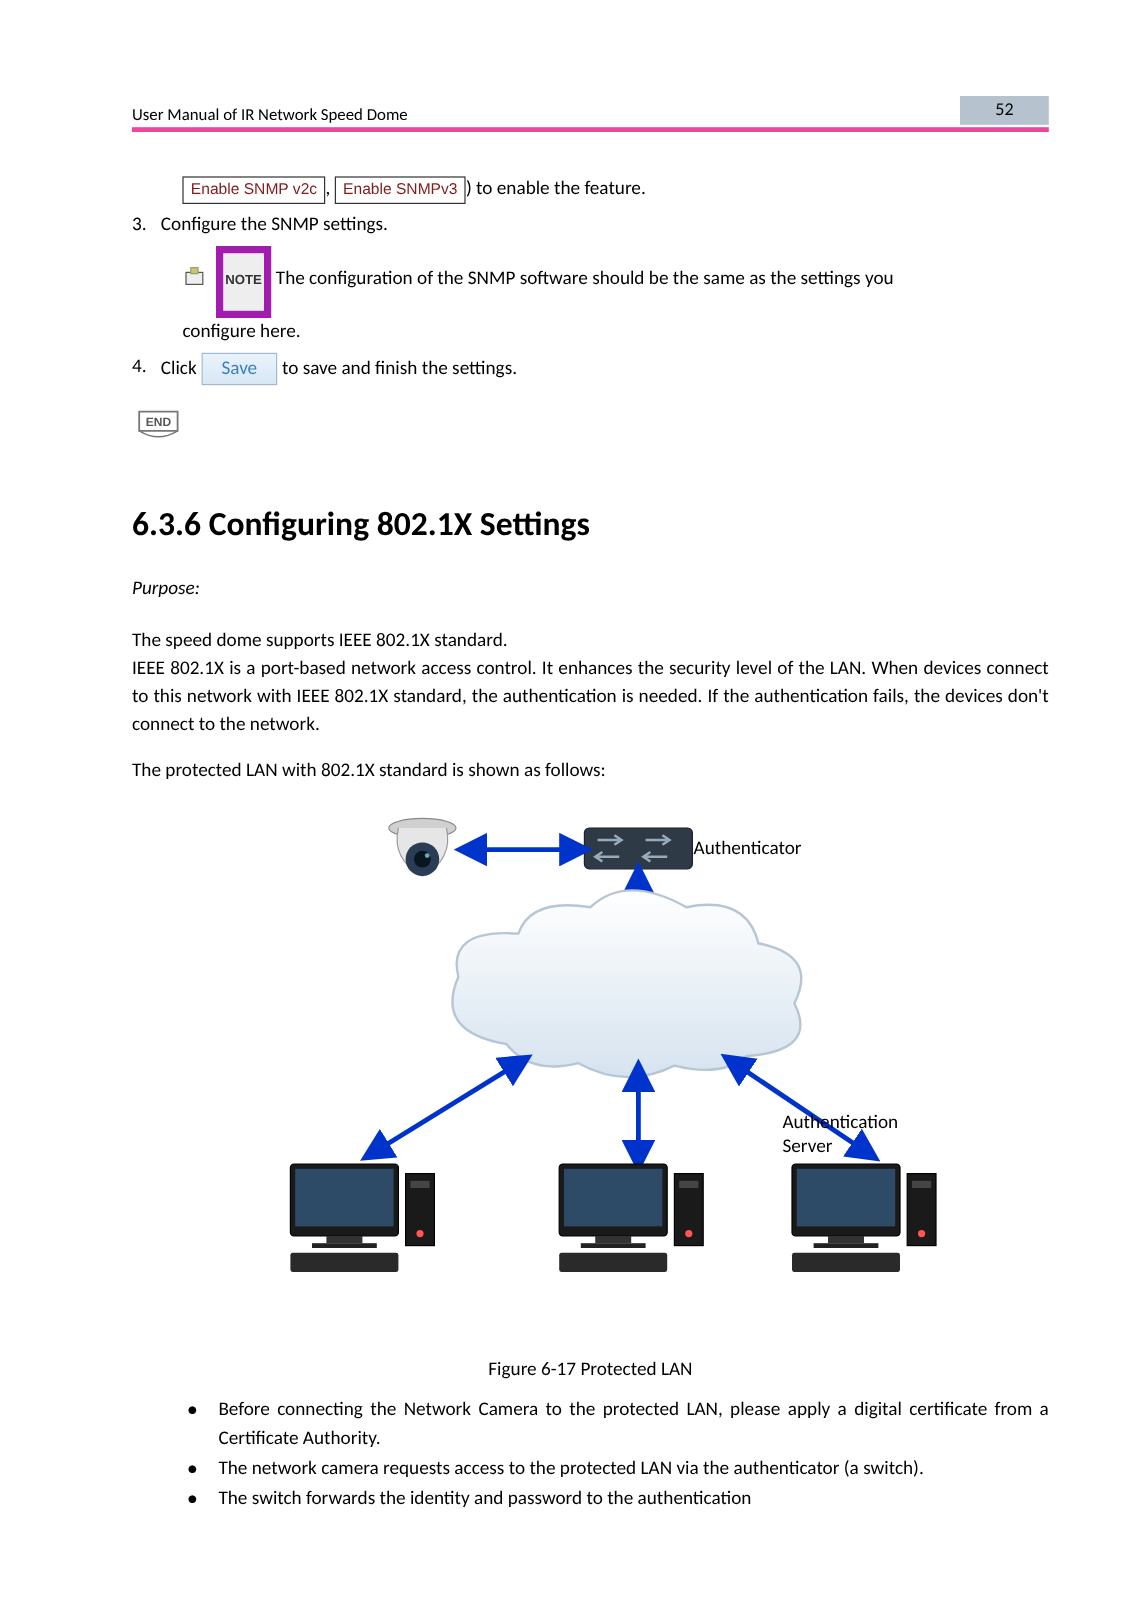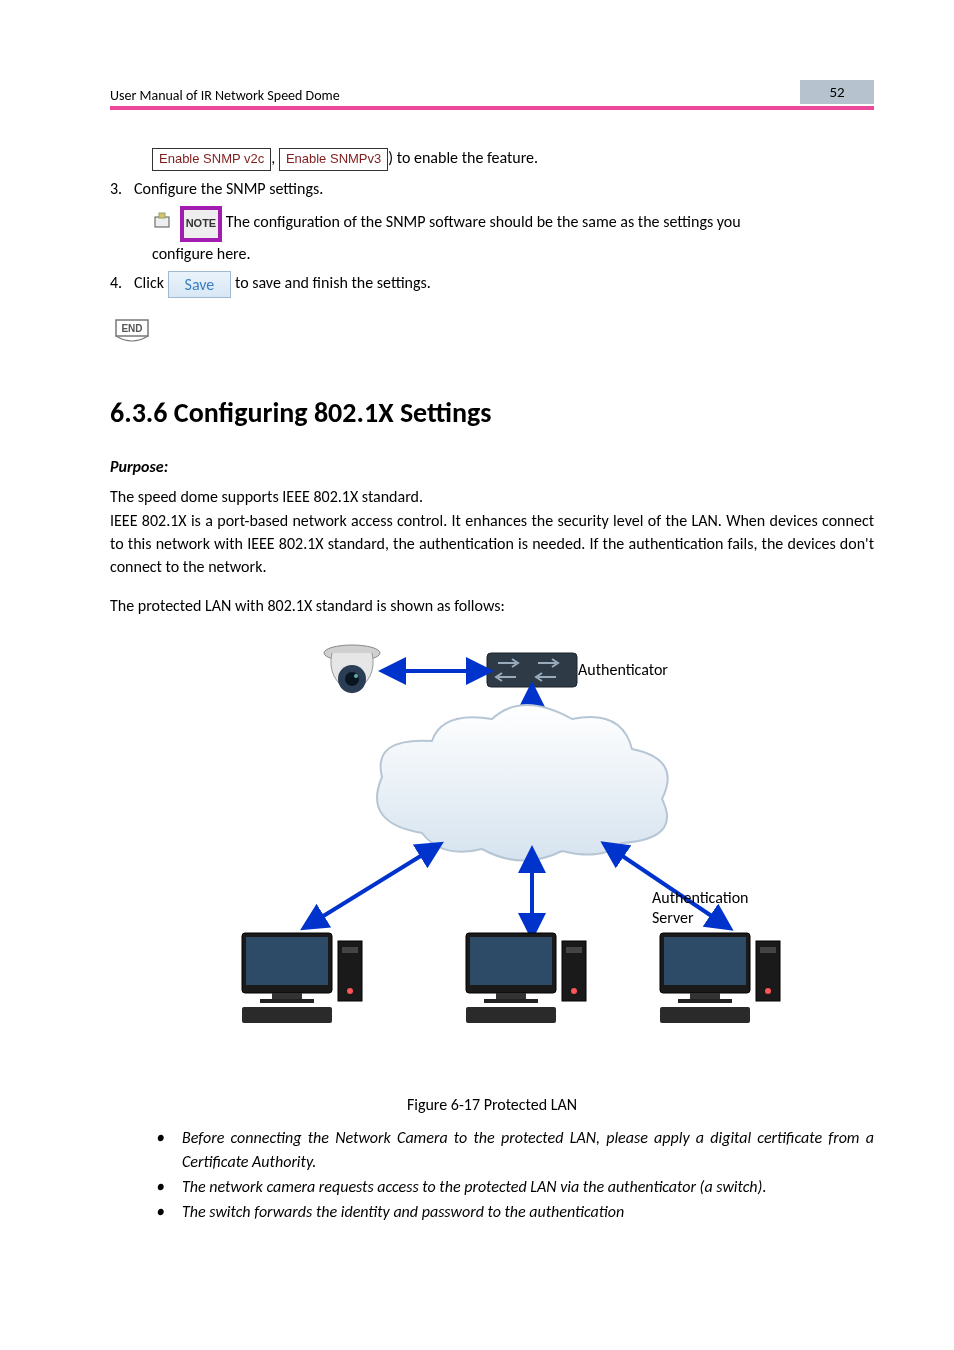--- a/index.html
+++ b/index.html
@@ -57,25 +57,25 @@
   .ol-body {
     flex: 1;
   }
   .note-icon {
     display: inline-block;
     vertical-align: middle;
     margin-right: 4px;
   }
   .note-box {
     display: inline-block;
-    border: 4px solid #a21caf;
+    border: 6px solid #a21caf;
     font-size: 11px;
     font-weight: bold;
     font-family: Arial, sans-serif;
-    padding: 6px 2px;
+    padding: 16px 2px;
     color: #333;
     background: #eee;
   }
   .save-btn {
     display: inline-block;
     background: linear-gradient(#eaf3fb,#d8e7f5);
     border: 1px solid #9fb9d0;
     color: #3a7fc2;
     font-size: 16px;
     padding: 1px 16px;
@@ -85,22 +85,22 @@
     display: inline-block;
     margin-top: 12px;
   }
   h2.section {
     font-size: 28px;
     font-weight: bold;
     margin: 40px 0 22px 0;
   }
   .purpose {
     font-style: italic;
-    font-weight: bold;
-    margin-bottom: 7px;
+    font-weight: normal;
+    margin-bottom: 20px;
   }
   .para {
     text-align: justify;
     margin: 0 0 16px 0;
   }
   .diagram-wrap {
     display: flex;
     justify-content: center;
     margin: 10px 0 30px 0;
   }
@@ -109,21 +109,20 @@
     height: 430px;
   }
   .fig-caption {
     text-align: center;
     margin: 0 0 10px 0;
   }
   ul.bullets {
     list-style: none;
     padding: 0;
     margin: 4px 0 0 46px;
-    font-style: italic;
   }
   ul.bullets li {
     position: relative;
     padding-left: 26px;
     text-align: justify;
     margin-bottom: 2px;
   }
   ul.bullets li::before {
     content: "●";
     position: absolute;

